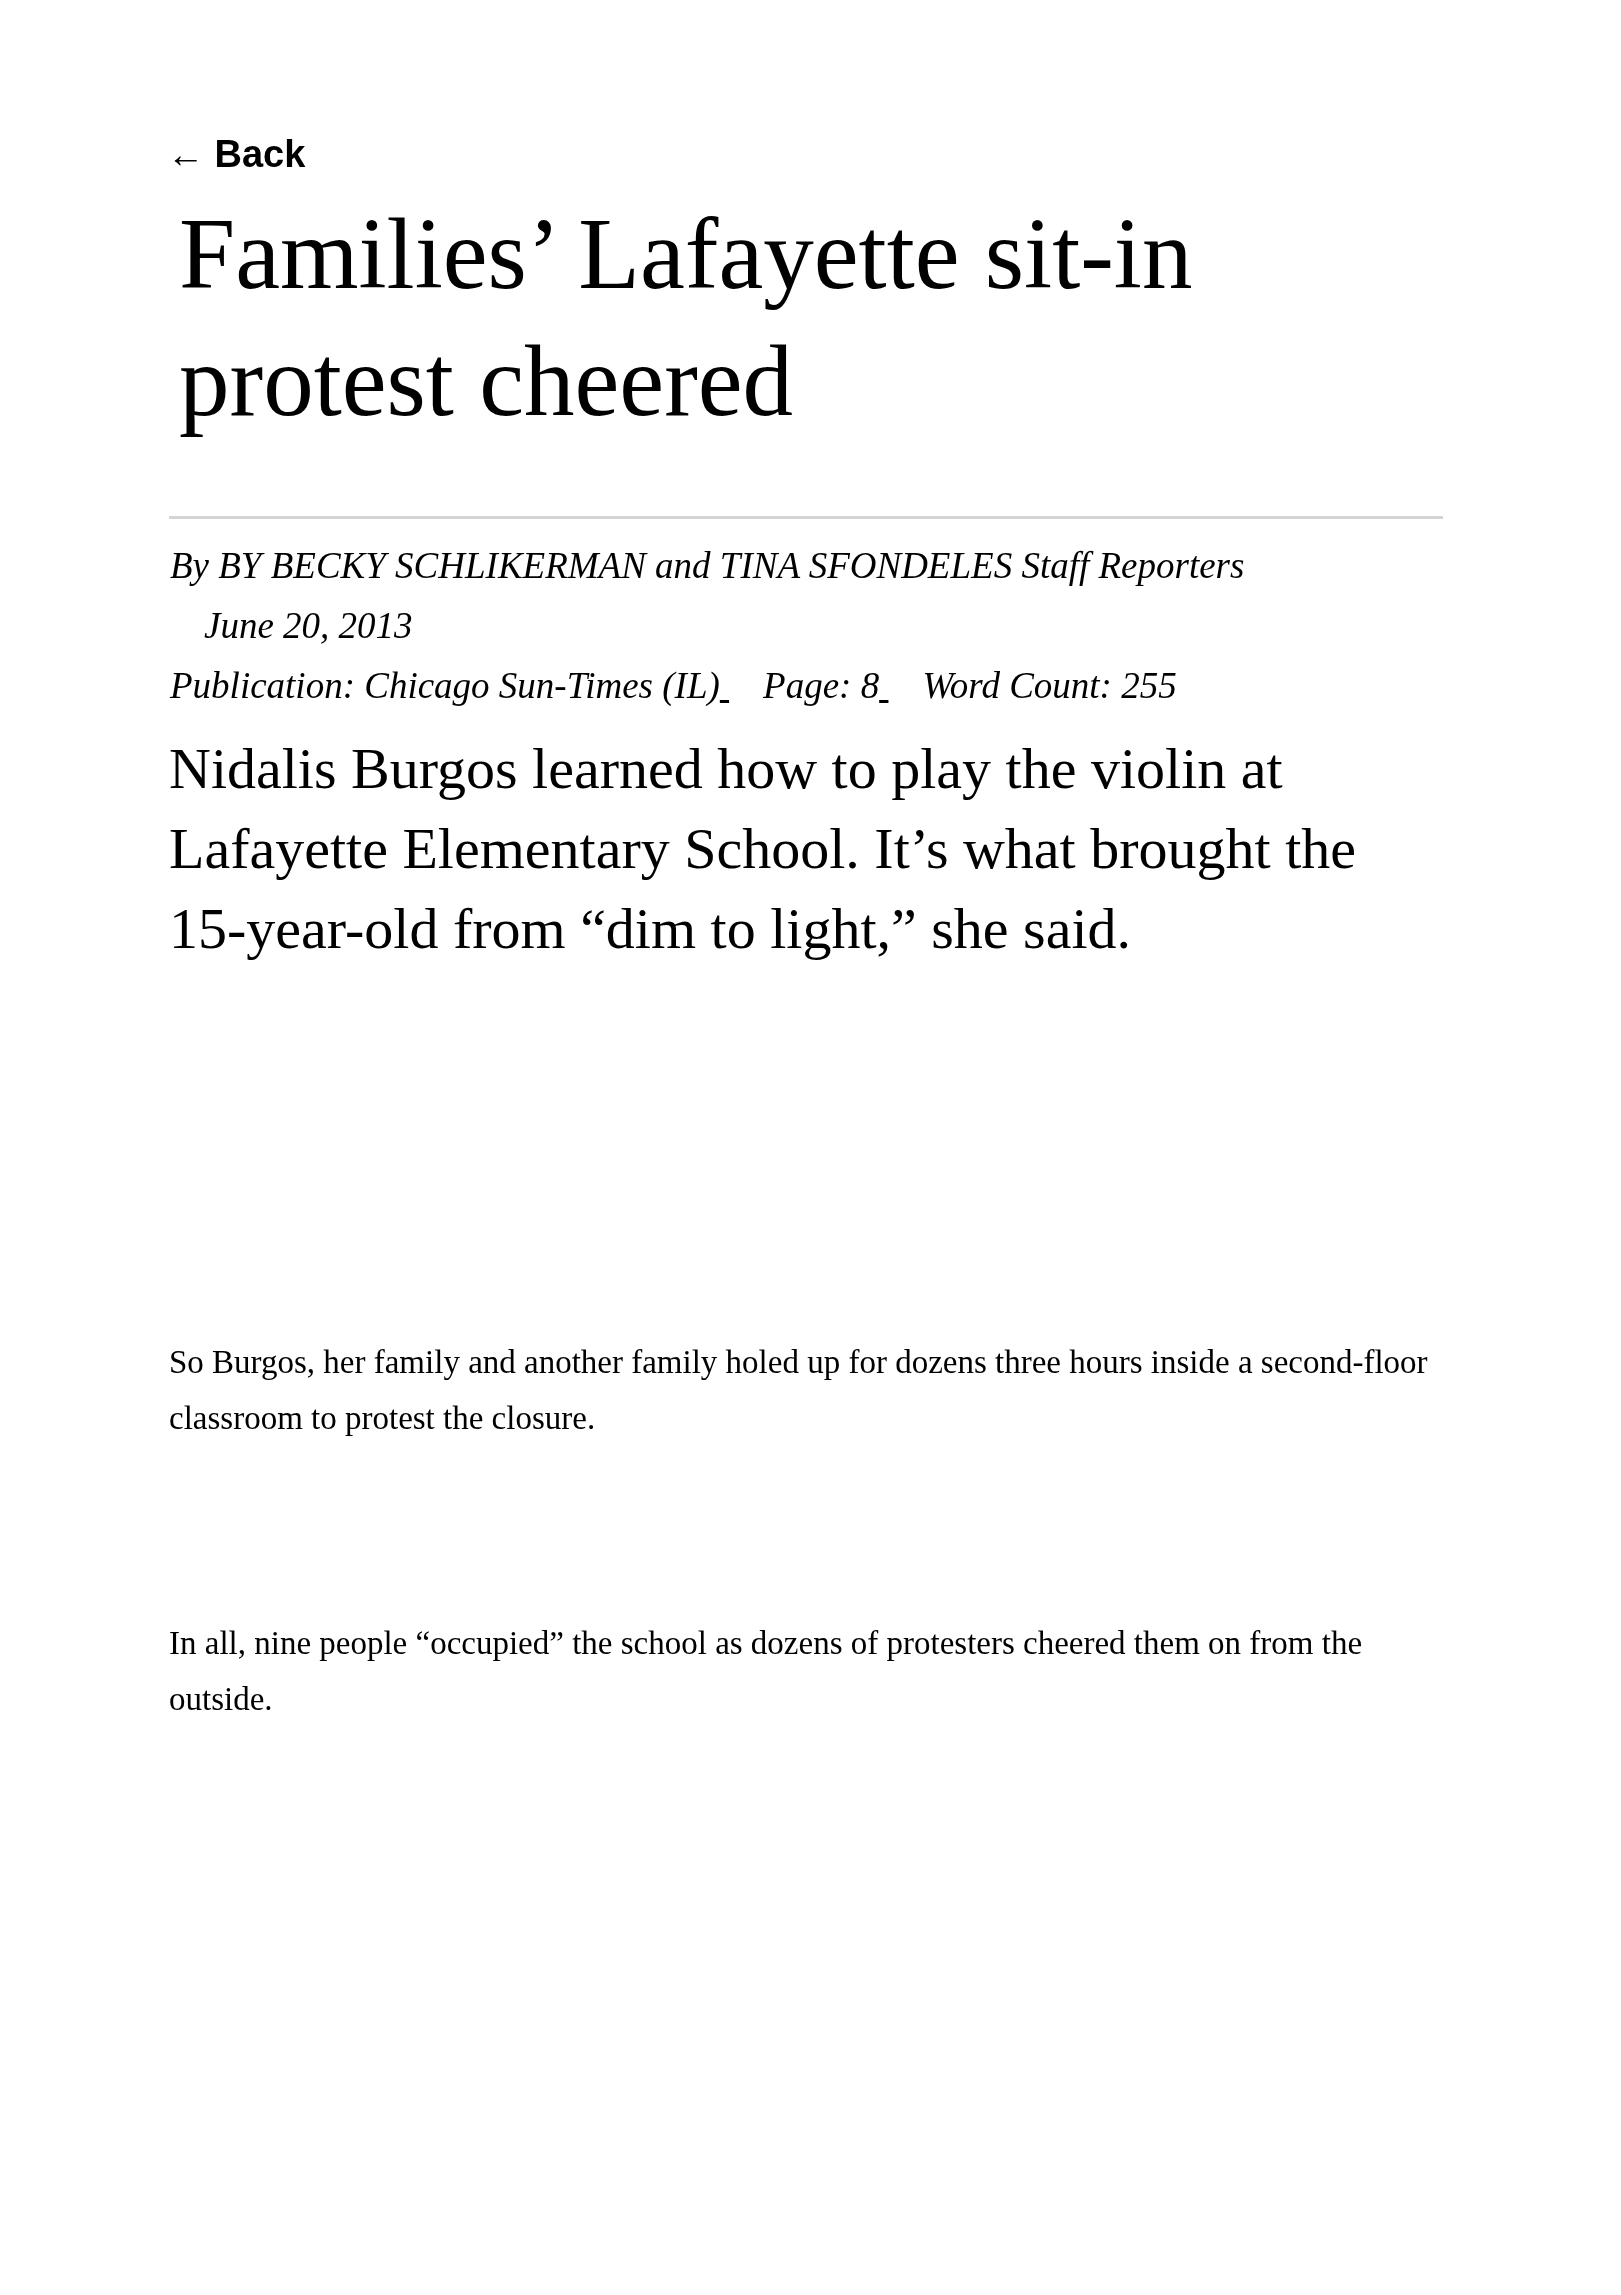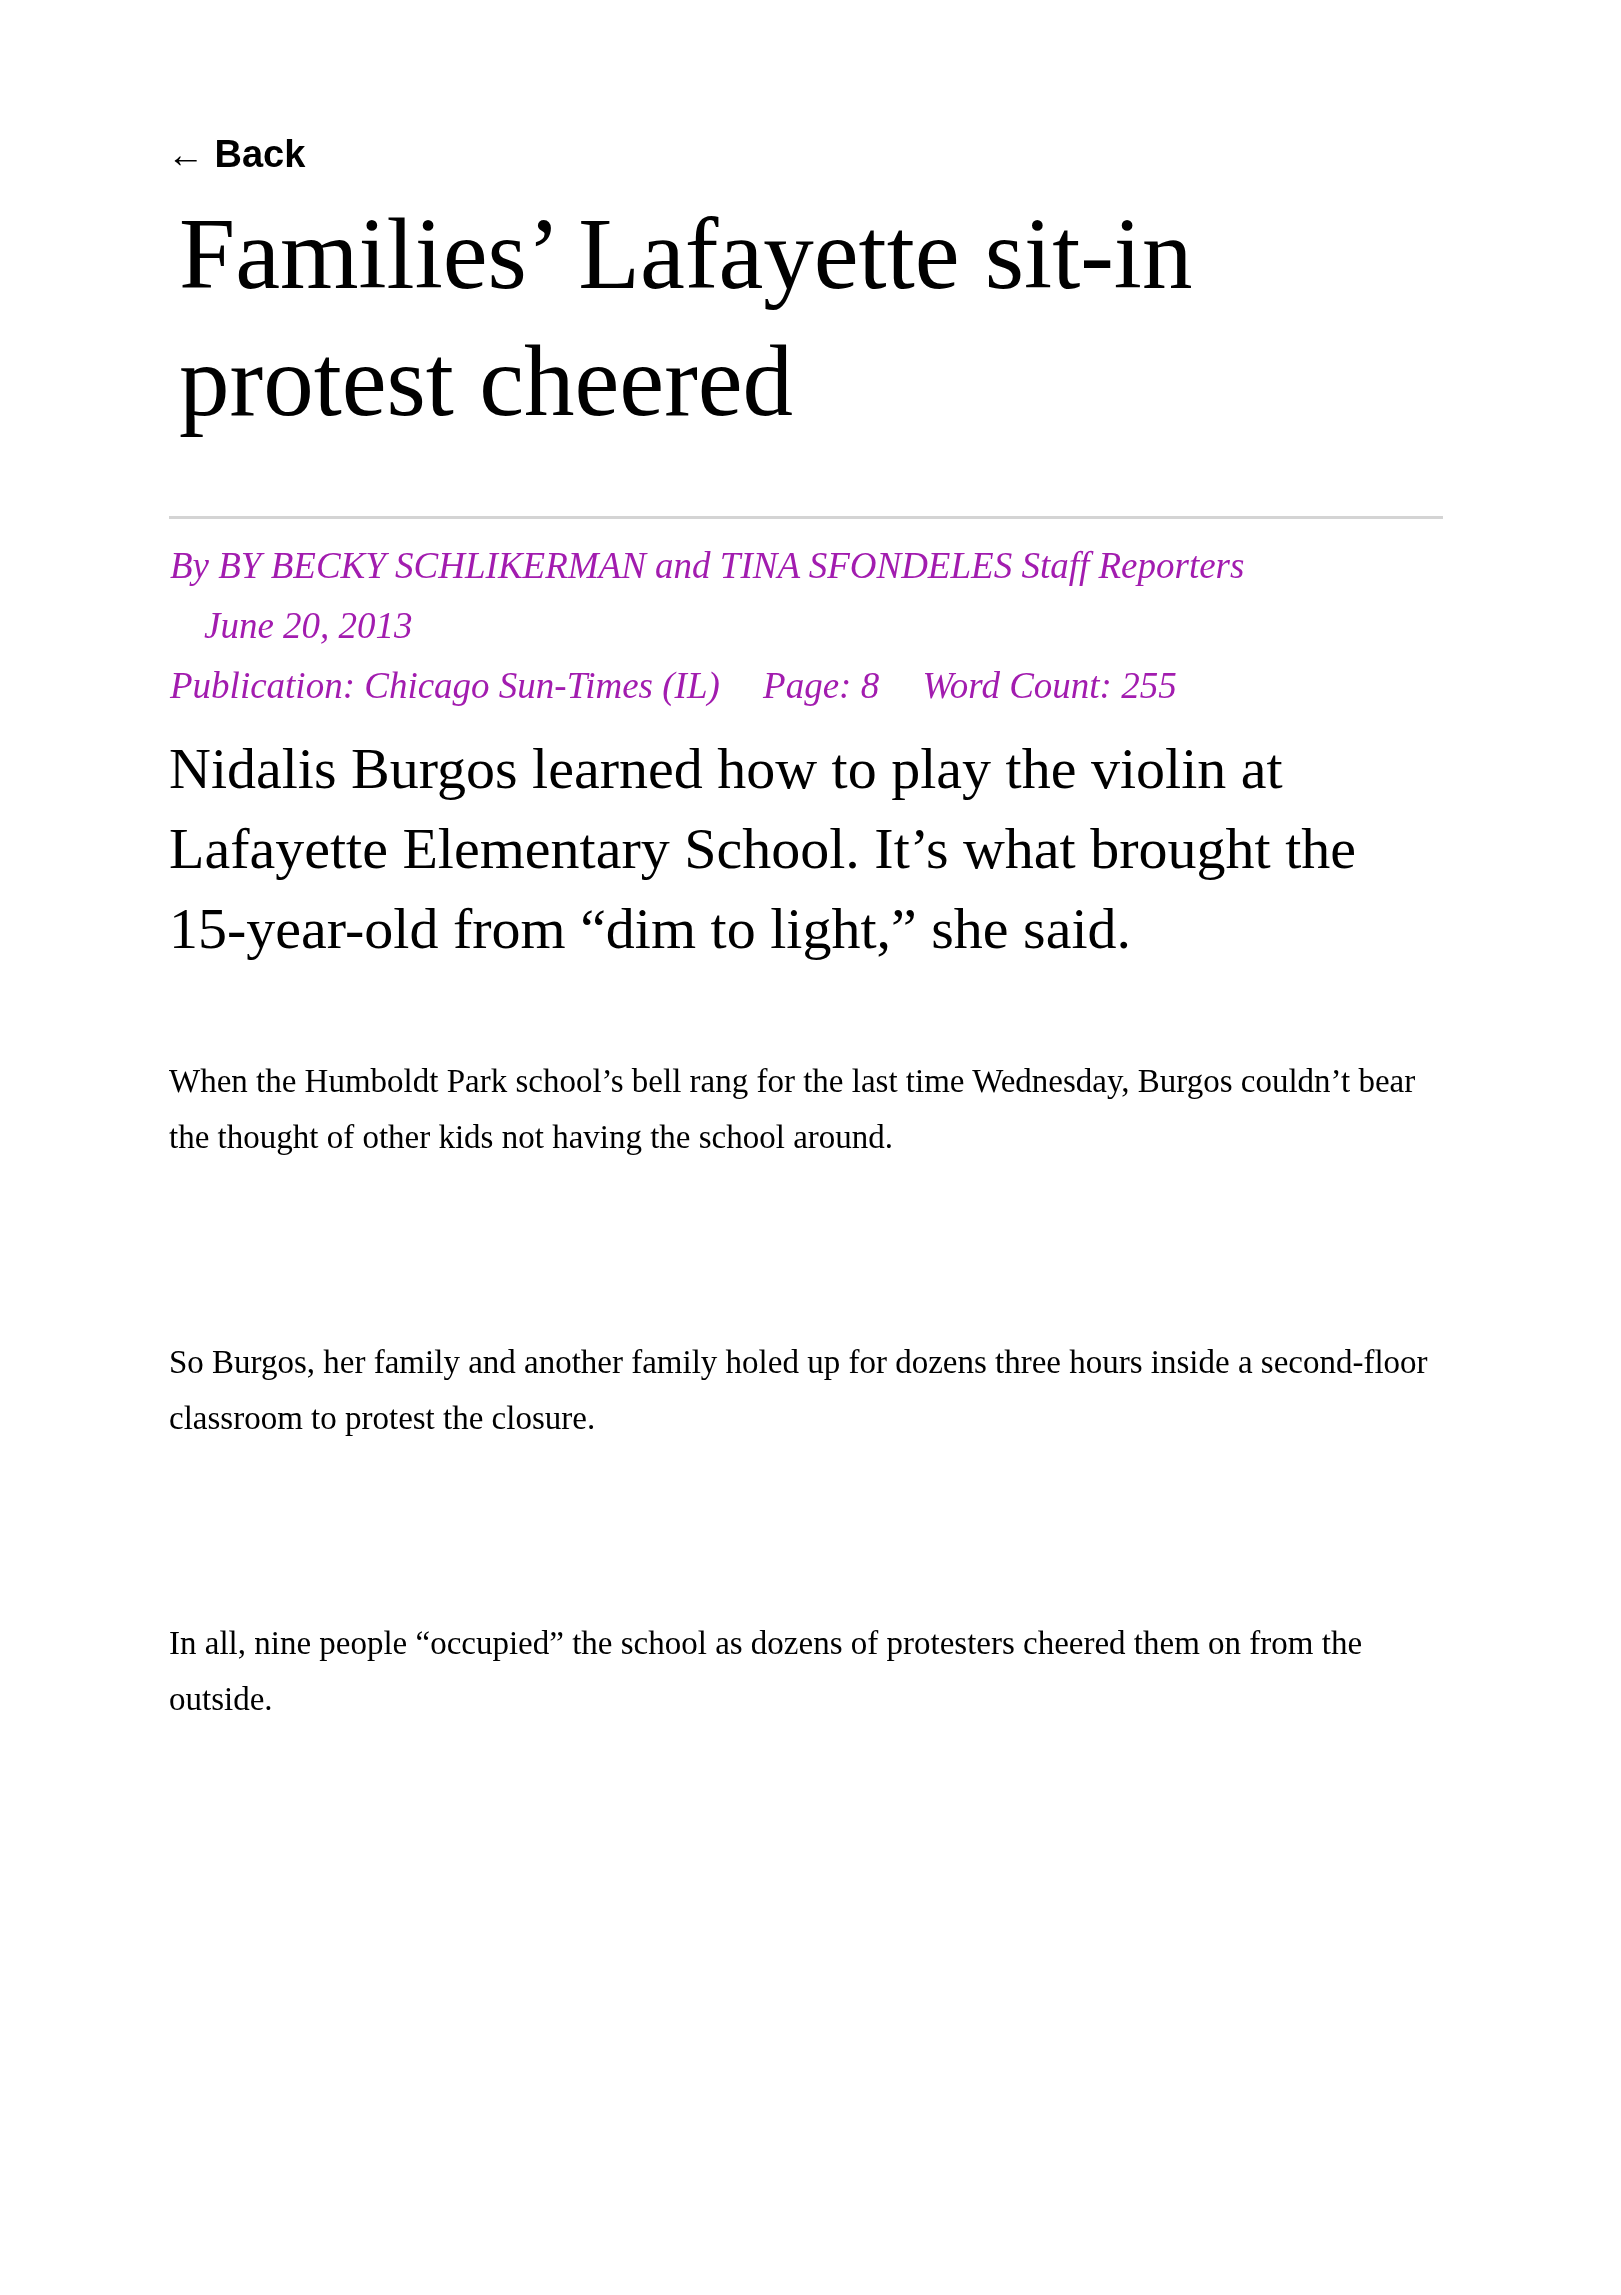--- a/index.html
+++ b/index.html
@@ -63,21 +63,22 @@
   }
 
   #byline {
     position: absolute;
     left: 170px;
     top: 536px;
     width: 1272px;
     font-style: italic;
     font-size: 37px;
     line-height: 60px;
-    color: #a21caf;
+    color: #000000;
+    text-decoration: underline;
   }
   #byline .seg { display: inline-block; }
   #byline .gap { margin-left: 34px; }
 
   #lead {
     position: absolute;
     left: 169px;
     top: 729px;
     width: 1269px;
     margin: 0;
@@ -121,18 +122,17 @@
     </div>
     <div>
       <span class="seg">Publication: Chicago Sun-Times (IL)</span>
       <span class="seg gap">Page: 8</span>
       <span class="seg gap">Word Count: 255</span>
     </div>
   </div>
 
   <p id="lead" class="serif">Nidalis Burgos learned how to play the violin at Lafayette Elementary School. It’s what brought the 15-year-old from “dim to light,” she said.</p>
 
-  <p id="p2" class="serif body-para">When the Humboldt Park school’s bell rang for the last time Wednesday, Burgos couldn’t bear the thought of other kids not having the school around.</p>
   <p id="p3" class="serif body-para">So Burgos, her family and another family holed up for dozens three hours inside a second-floor classroom to protest the closure.</p>
   <p id="p4" class="serif body-para">In all, nine people “occupied” the school as dozens of protesters cheered them on from the outside.</p>
 
 </div>
 
 
 </body></html>

